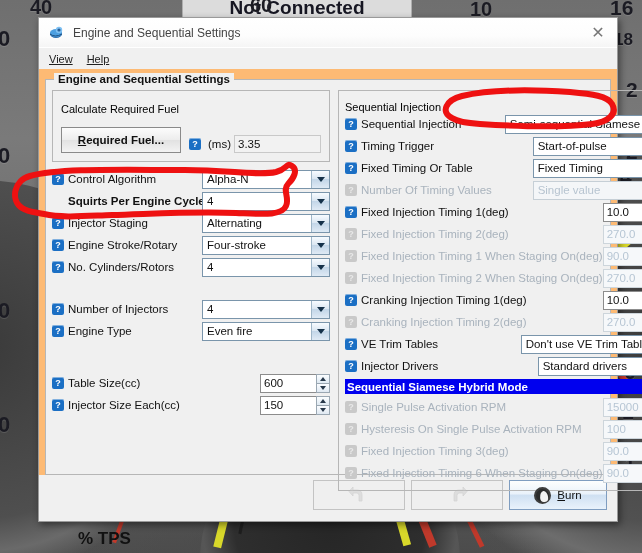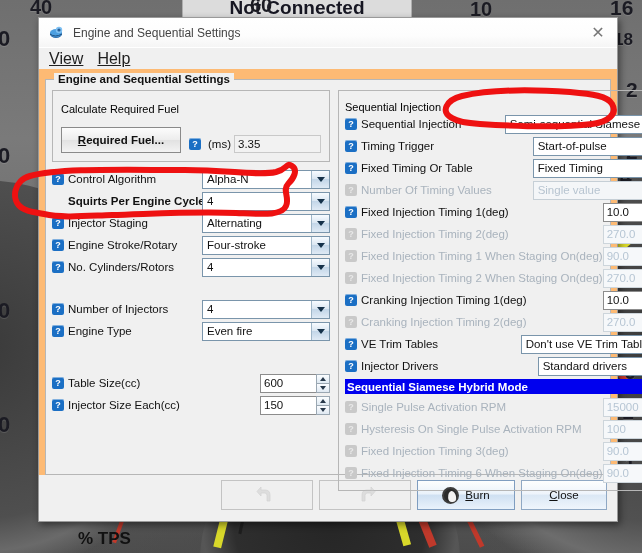--- a/index.html
+++ b/index.html
@@ -71,21 +71,21 @@
   .title-icon { width:16px; height:16px; position:relative; margin-right:8px; flex:none; }
   .title-text { font-size:12px; color:#444; flex:1; font-family:"Liberation Sans", sans-serif; }
   .close-x {
     width:26px; height:22px; display:flex; align-items:center; justify-content:center;
     color:#777; font-size:16px; cursor:pointer; font-family:"Liberation Sans", sans-serif;
   }
   .menubar {
     height:21px; background:#f0f0f0; display:flex; align-items:center;
     padding-left:10px; gap:14px; flex:none;
   }
-  .menu-item { font-size:16px; color:#202020; cursor:pointer; }
+  .menu-item { font-size:11px; color:#202020; cursor:pointer; }
   .menu-item u { text-decoration:underline; }
 
   .content { flex:1; padding:3px 6px 0 6px; display:flex; flex-direction:column; min-height:0; }
 
   
   .group {
     border:1px solid #b6b6b6; position:relative; background:#f0f0f0;
     margin-top:7px;
   }
   .group > .legend {
@@ -630,23 +630,20 @@
       <span class="redo-arrow">
         <svg width="22" height="20" viewBox="0 0 22 20">
           <path d="M8 16 L8 10 Q8 5 13 5 L17 5 L17 2 L21 6.5 L17 11 L17 8 L13 8 Q11 8 11 10.5 L11 16 Z" fill="#c9c9c9" stroke="#b2b2b2" stroke-width="0.8"></path>
         </svg>
       </span>
     </div>
     <div class="bbtn primary">
       <span class="flame"></span>
       <span><u>B</u>urn</span>
     </div>
-    <div class="bbtn plain">
-      <span><u>C</u>lose</span>
-    </div>
   </div>
 </div>
 
 <svg id="annot" width="642" height="553" viewBox="0 0 642 553">
   <path d="M22 208 C10 200 14 180 30 176 C60 168 120 170 185 170 C230 170 258 176 276 172
            C288 169 286 162 292 166 C298 170 294 178 288 184 C282 190 290 198 286 206
            C282 216 262 214 236 213 C196 211 150 214 112 215 C84 216 62 218 44 214
            C34 212 28 212 22 208 Z" fill="none" stroke="#ee1111" stroke-width="6" stroke-linecap="round" stroke-linejoin="round"></path>
   <path d="M452 118 C440 112 446 100 462 96 C492 89 540 90 570 92 C592 94 608 96 612 104
            C618 114 608 122 592 124 C560 128 512 126 480 124 C466 123 458 122 452 118 Z" fill="none" stroke="#ee1111" stroke-width="6" stroke-linecap="round" stroke-linejoin="round"></path>

